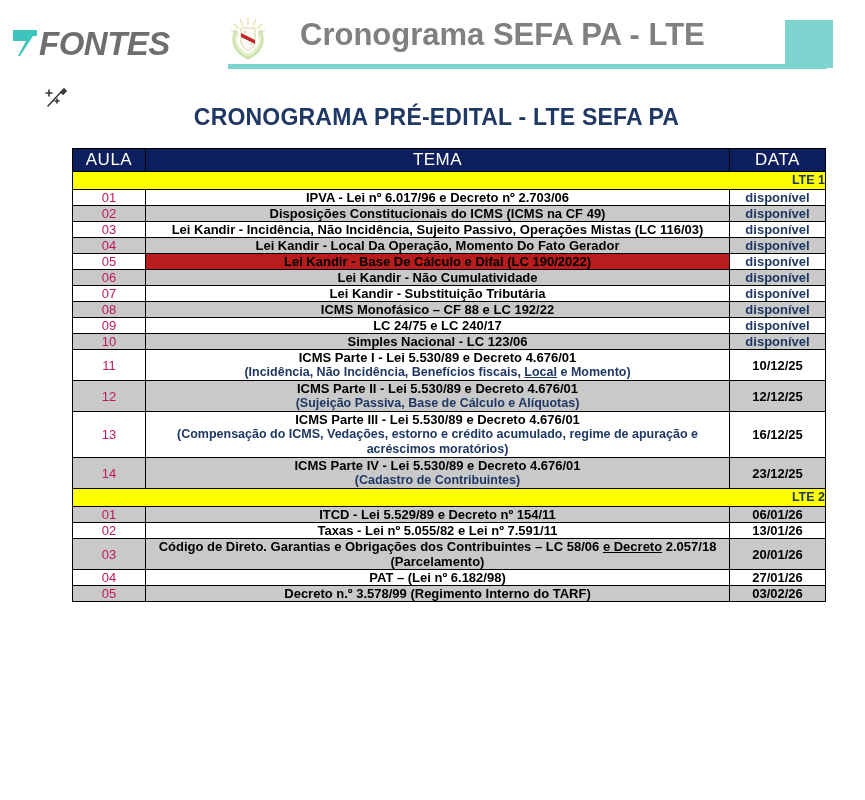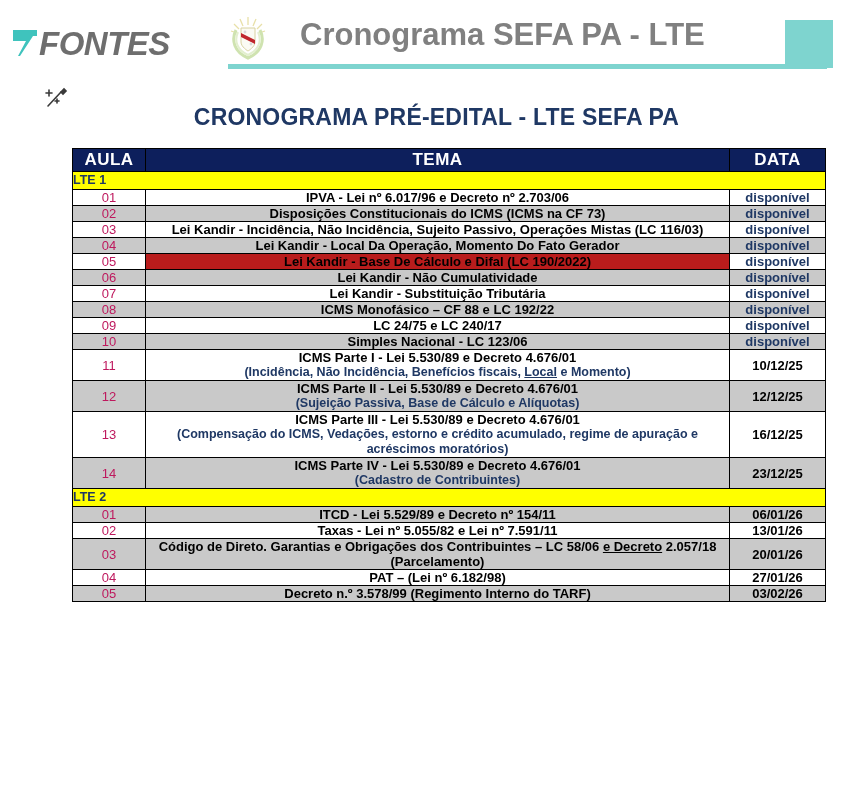--- a/index.html
+++ b/index.html
@@ -119,36 +119,36 @@
     vertical-align: middle;
   }
   col.c-aula  { width: 73px; }
   col.c-tema  { width: 584px; }
   col.c-data  { width: 96px; }
 
   thead th {
     background: #0D1F5C;
     color: #ffffff;
     font-size: 17px;
-    font-weight: bold;
+    font-weight: normal;
     letter-spacing: 0.5px;
     height: 22px;
     line-height: 22px;
     text-align: center;
   }
   th.th-aula { text-align: center; }
   th.th-tema { text-align: center; }
   th.th-data { text-align: center; }
 
   tr.section-row td {
     background: #FFFF00;
     color: #1F3864;
     font-size: 12.5px;
     font-weight: bold;
-    text-align: left;
+    text-align: right;
     height: 17px;
     line-height: 17px;
   }
 
   td.aula {
     text-align: center;
     font-size: 13px;
     color: #be185d;
     font-weight: normal;
   }
@@ -260,21 +260,21 @@
         <tr class="section-row">
           <td colspan="3">LTE 1</td>
         </tr>
         <tr>
           <td class="aula bg-white">01</td>
           <td class="tema bg-white">IPVA - Lei nº 6.017/96 e Decreto nº 2.703/06</td>
           <td class="data avail bg-white">disponível</td>
         </tr>
         <tr>
           <td class="aula bg-gray">02</td>
-          <td class="tema bg-gray">Disposições Constitucionais do ICMS (ICMS na CF 73)</td>
+          <td class="tema bg-gray">Disposições Constitucionais do ICMS (ICMS na CF 49)</td>
           <td class="data avail bg-gray">disponível</td>
         </tr>
         <tr>
           <td class="aula bg-white">03</td>
           <td class="tema bg-white">Lei Kandir - Incidência, Não Incidência, Sujeito Passivo, Operações Mistas (LC 116/03)</td>
           <td class="data avail bg-white">disponível</td>
         </tr>
         <tr>
           <td class="aula bg-gray">04</td>
           <td class="tema bg-gray">Lei Kandir - Local Da Operação, Momento Do Fato Gerador</td>

